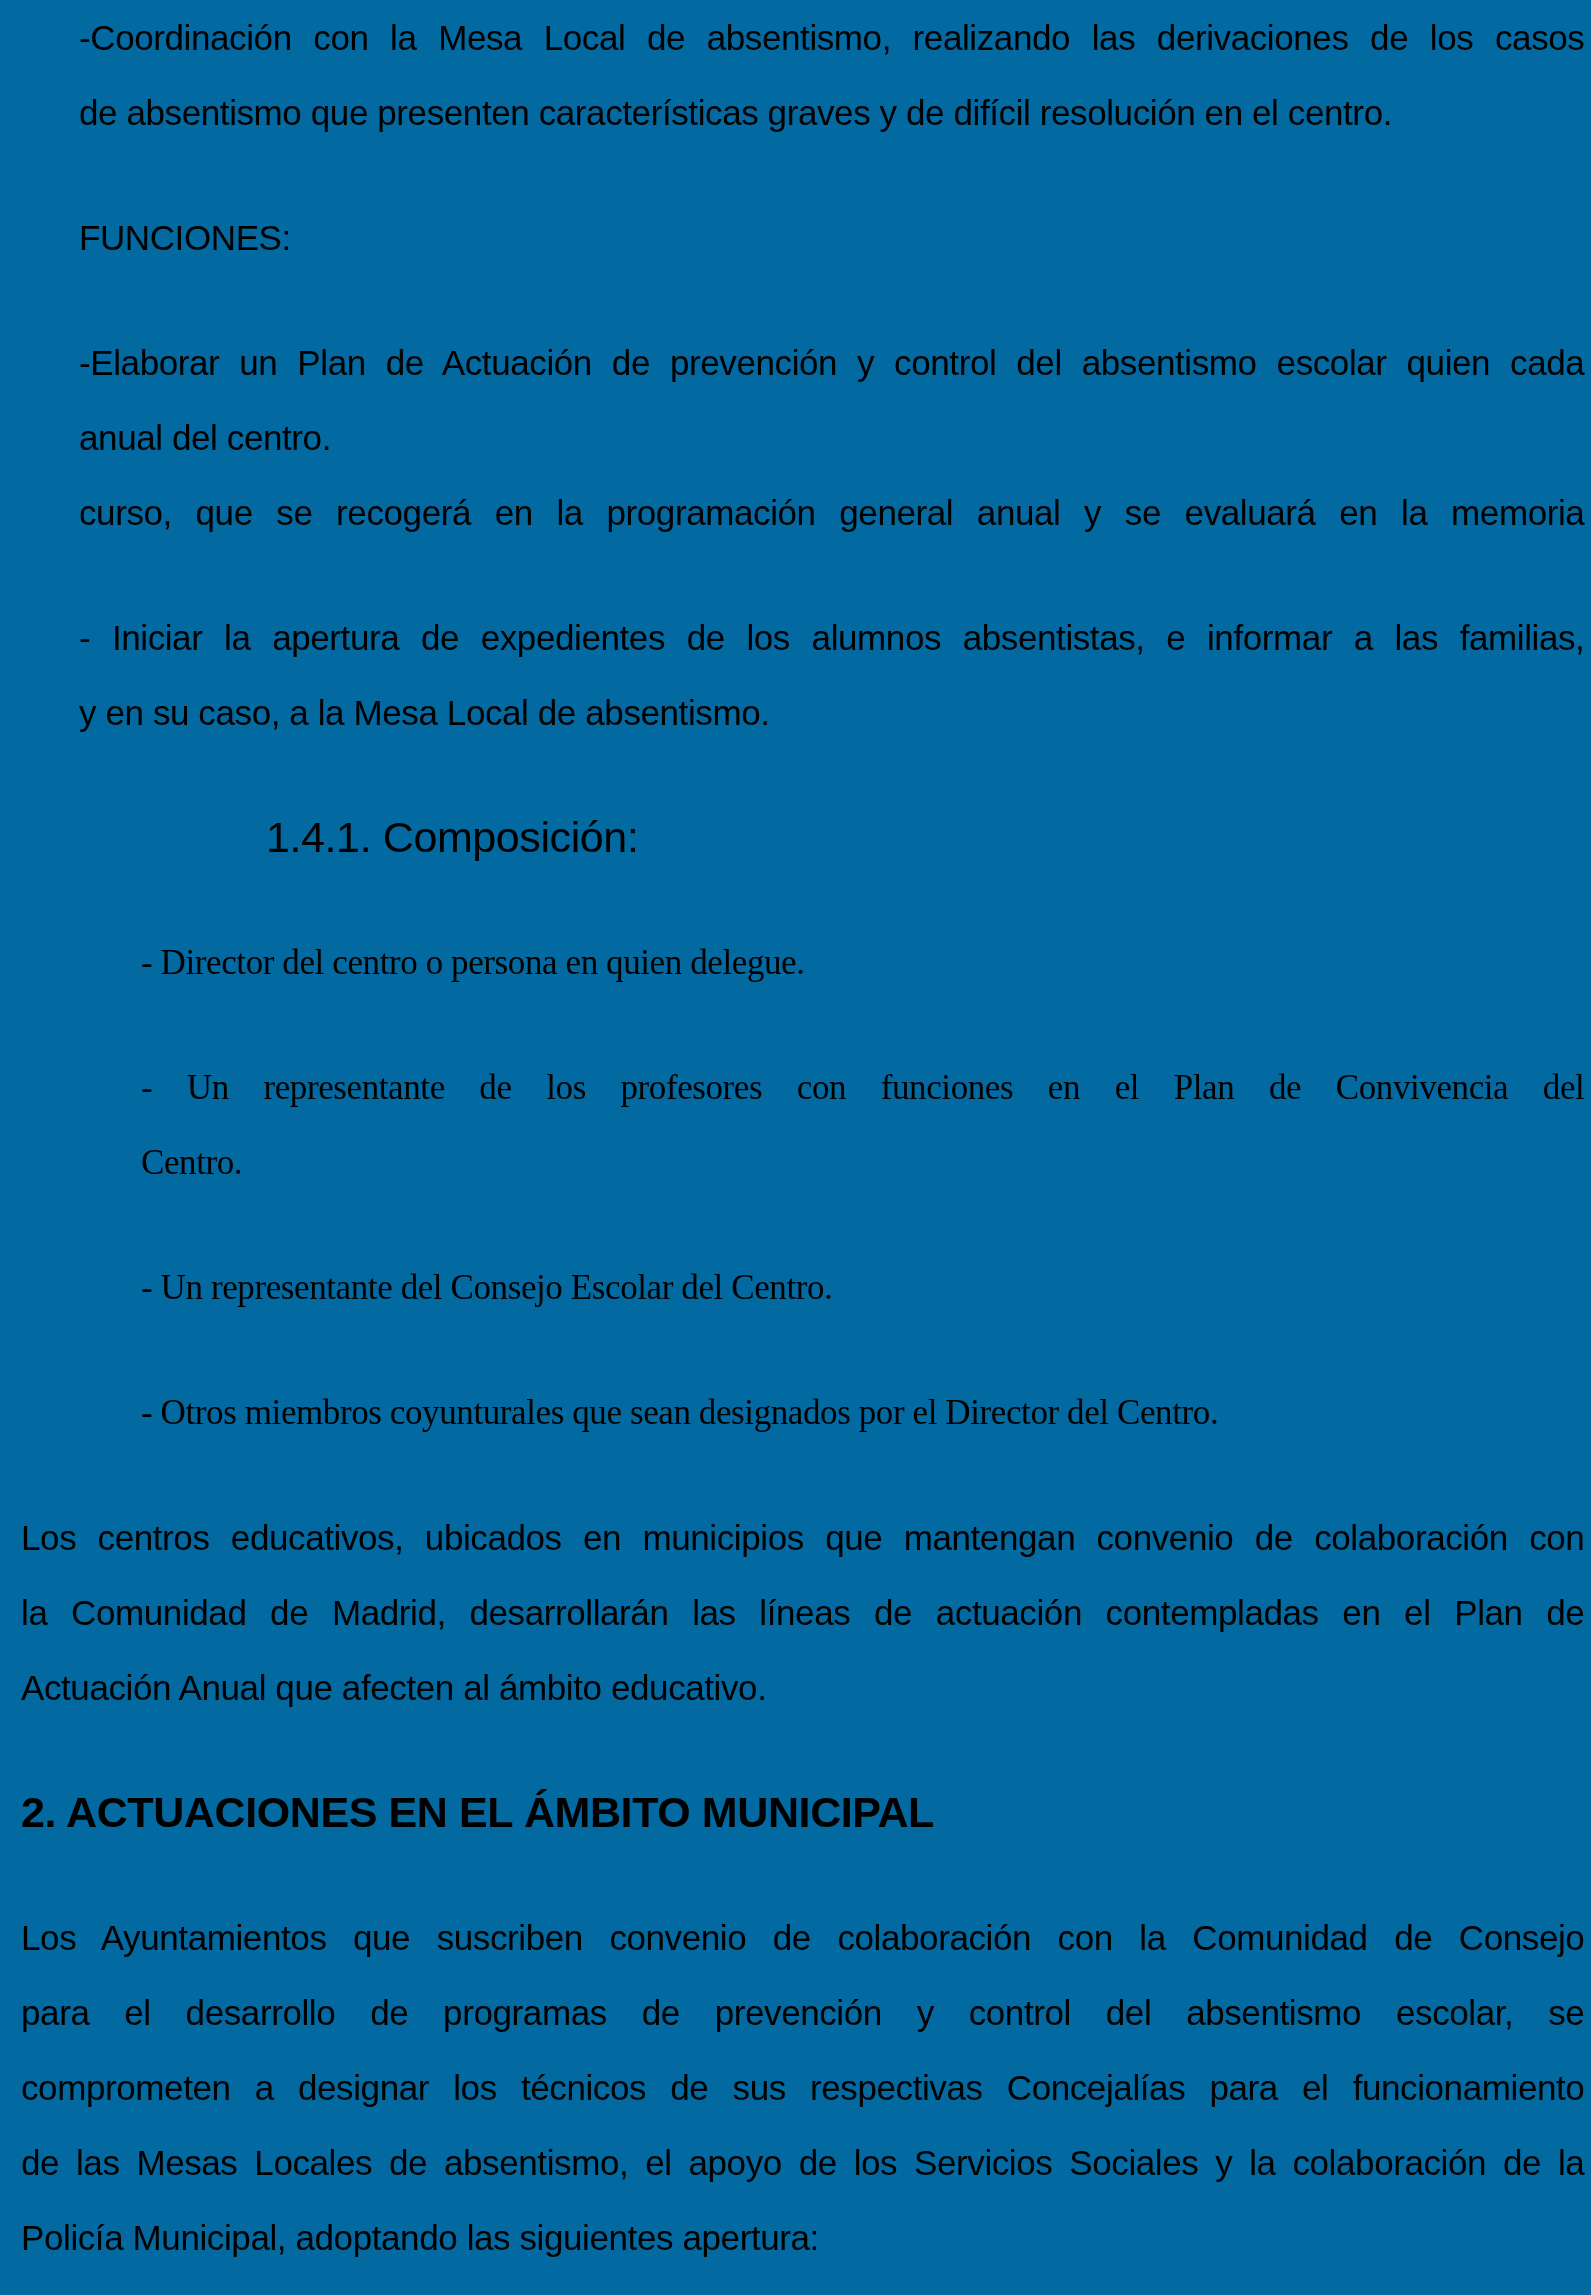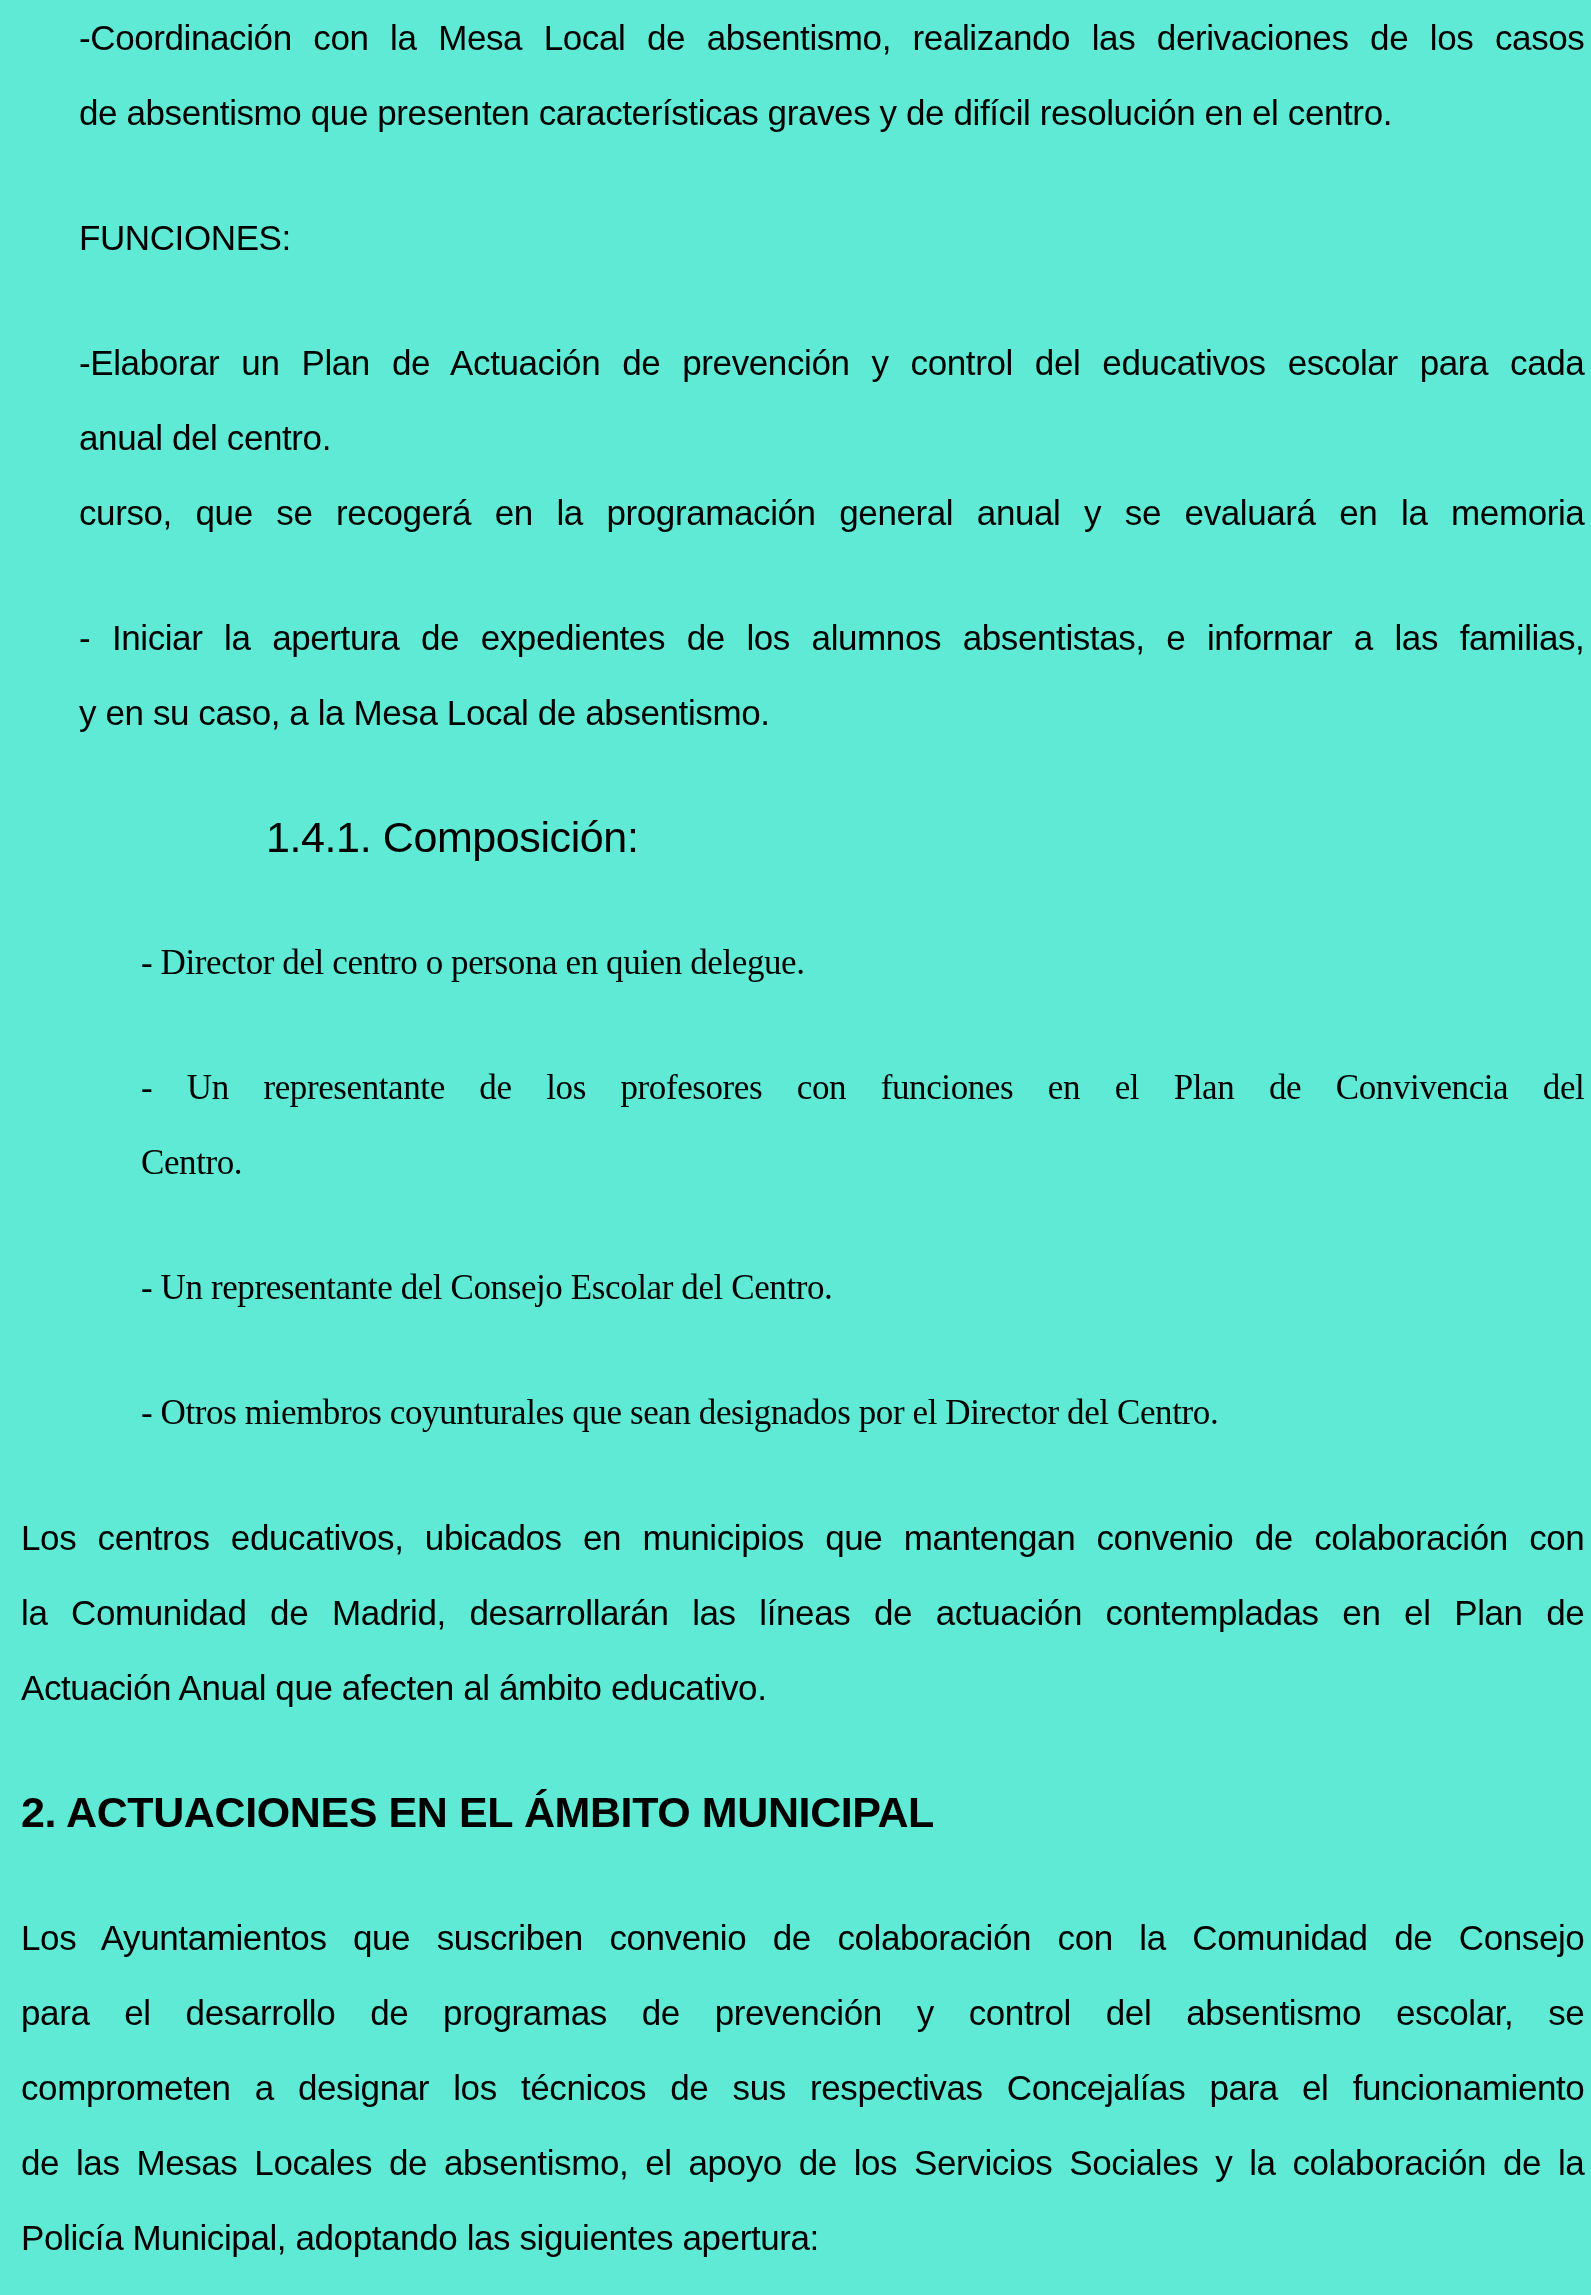--- a/index.html
+++ b/index.html
@@ -38,30 +38,30 @@
   .heading .line {
     font-size: 43px;
     font-weight: bold;
   }
   .run-b { font-weight: normal; }
   .run-r { font-weight: normal; }
 </style>
 </head>
 <body>
 
-<div class="page" style="background: #5eead4; color: rgb(0, 0, 0);">
+<div class="page" style="background: #0369a1; color: rgb(0, 0, 0);">
     <div class="block indent-1">
       <div class="line j">-Coordinación con la Mesa Local de absentismo, realizando las derivaciones de los casos</div>
       <div class="line">de absentismo que presenten características graves y de difícil resolución en el centro.</div>
     </div>
     <div class="block indent-1">
       <div class="line">FUNCIONES:</div>
     </div>
     <div class="block indent-1">
-      <div class="line j">-Elaborar un Plan de Actuación de prevención y control del educativos escolar para cada</div>
+      <div class="line j">-Elaborar un Plan de Actuación de prevención y control del absentismo escolar quien cada</div>
       <div class="line">anual del centro.</div>
       <div class="line j">curso, que se recogerá en la programación general anual y se evaluará en la memoria</div>
     </div>
     <div class="block indent-1">
       <div class="line j">- Iniciar la apertura de expedientes de los alumnos absentistas, e informar a las familias,</div>
       <div class="line">y en su caso, a la Mesa Local de absentismo.</div>
     </div>
     <div class="block heading indent-3">
       <div class="line"><span class="run-b">1.4.1. Composición</span><span class="run-r">:</span></div>
     </div>

